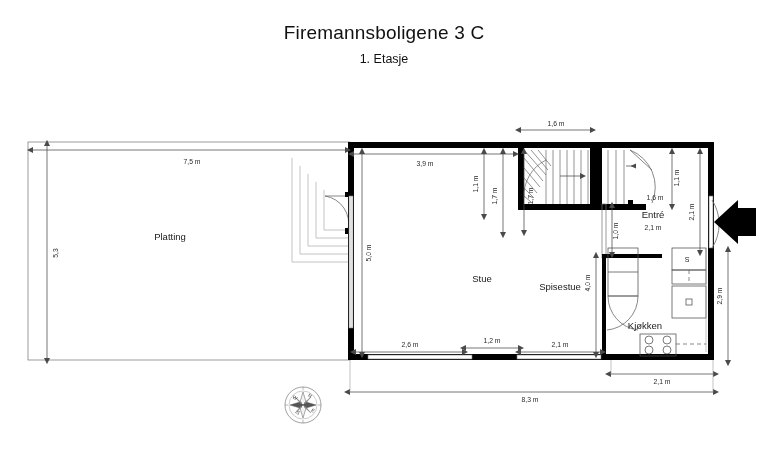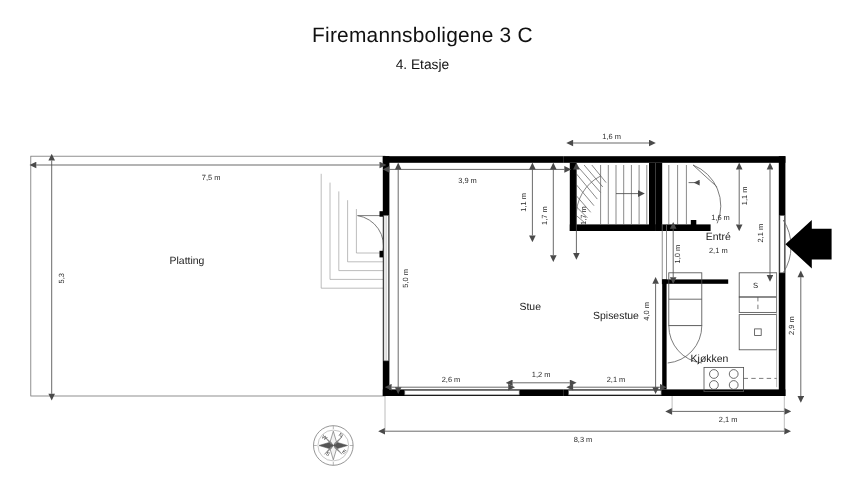--- a/index.html
+++ b/index.html
@@ -61,21 +61,21 @@
   .tiny-label { font-size: 7px; text-anchor: middle; fill: #1a1a1a; }
   .compass-letter { font-size: 5px; text-anchor: middle; fill: #333; }
 </style>
 </head>
 <body>
 
 <div id="plan-root">
 
   <div class="title-block">
     <div class="title-main">Firemannsboligene 3 C</div>
-    <div class="title-sub">4. Etasje</div>
+    <div class="title-sub">1. Etasje</div>
   </div>
 
   <svg id="plan" width="768" height="454" viewBox="0 0 768 454">
 
     <defs>
       <marker id="ahL" markerWidth="7" markerHeight="7" refX="6.2" refY="3" orient="auto" markerUnits="userSpaceOnUse">
         <path d="M6.2,0 L6.2,6 L0,3 z" class="arrowhead"></path>
       </marker>
       <marker id="ahR" markerWidth="7" markerHeight="7" refX="0.8" refY="3" orient="auto" markerUnits="userSpaceOnUse">
         <path d="M0.8,0 L0.8,6 L7,3 z" class="arrowhead"></path>

